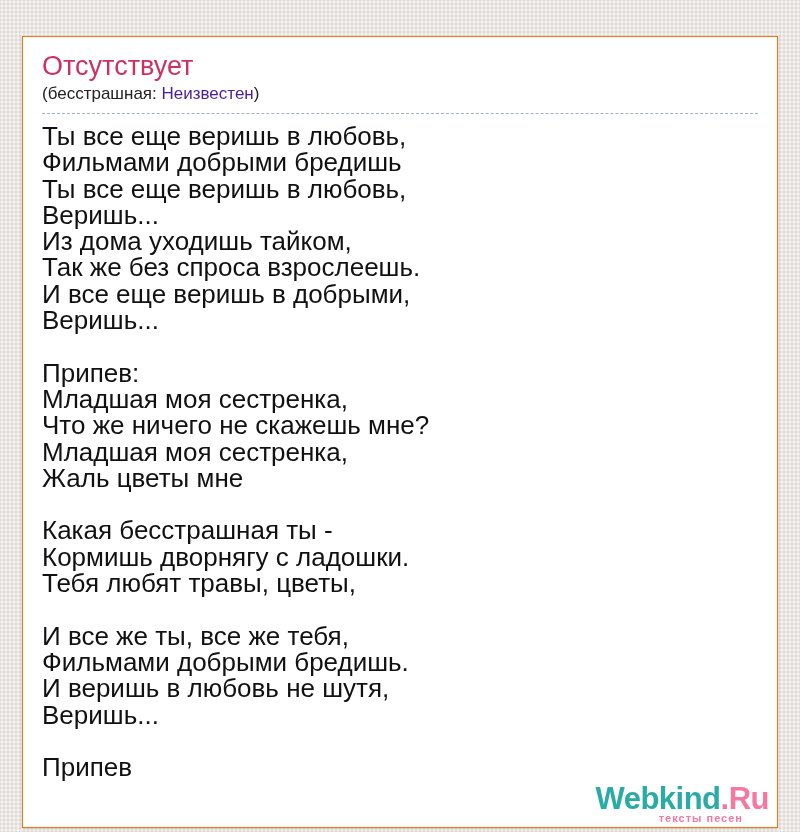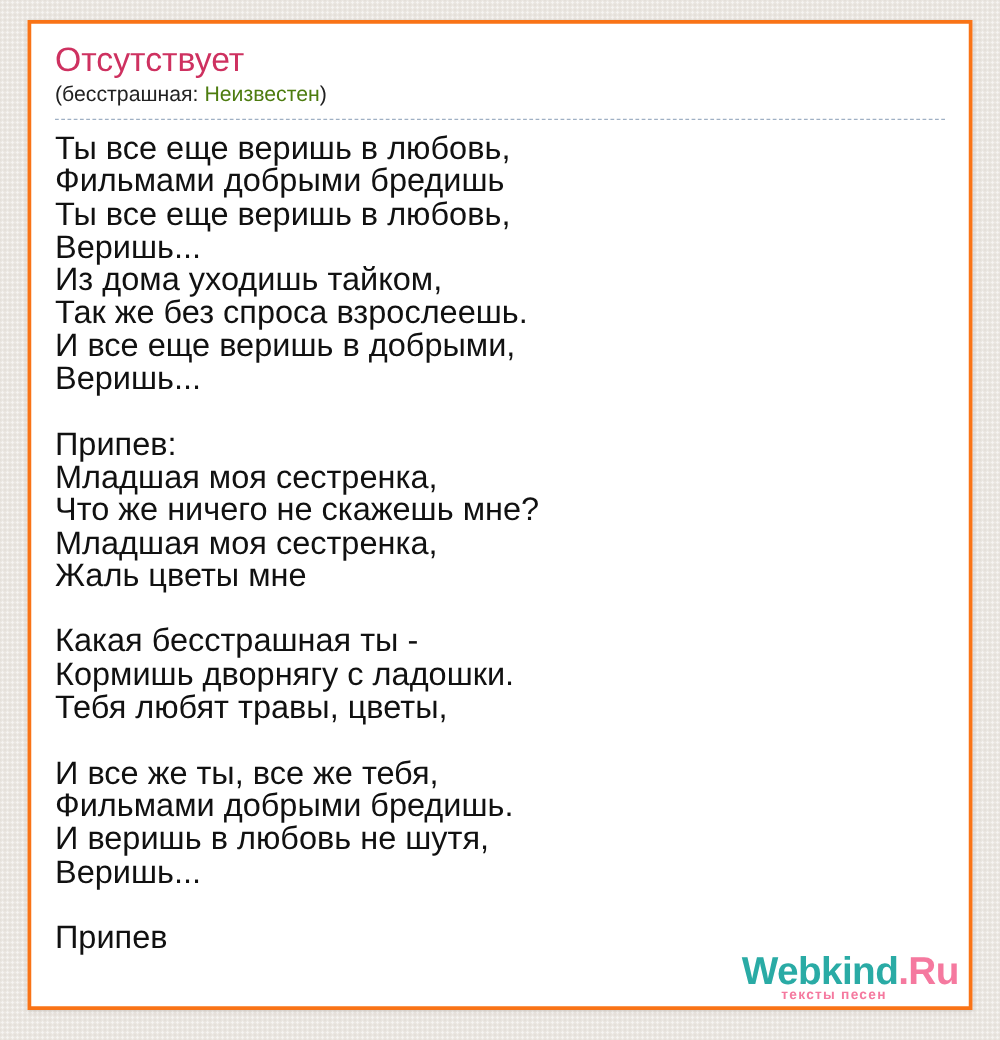--- a/index.html
+++ b/index.html
@@ -15,45 +15,45 @@
     background-color: #ebe7e2;
     background-image:
       radial-gradient(rgba(255,255,255,0.55) 28%, transparent 30%),
       radial-gradient(rgba(205,198,189,0.35) 28%, transparent 30%);
     background-size: 4px 4px, 4px 4px;
     background-position: 0 0, 2px 2px;
   }
   .card {
     position: absolute;
     left: 22px;
-    top: 16px;
+    top: 36px;
     width: 756px;
     height: 792px;
     box-sizing: border-box;
     background: #ffffff;
-    border: 3px solid #f97316;
+    border: 1px solid #f97316;
     box-shadow: 0 1px 3px rgba(120,110,100,0.25);
     padding: 0 19px;
   }
   h1.title {
     margin: 13px 0 0 0;
     font-size: 27px;
     line-height: 32px;
     font-weight: 400;
     color: #ce3160;
     letter-spacing: 0;
   }
   .subtitle {
     font-size: 17px;
     line-height: 21px;
     color: #222222;
     margin-top: 1px;
   }
   .subtitle a.artist {
-    color: #4d7c0f;
+    color: #4c1d95;
     text-decoration: none;
     cursor: pointer;
   }
   .divider {
     border-top: 1px dashed #9fb0c4;
     margin-top: 9px;
     height: 0;
   }
   .lyrics {
     margin-top: 9px;
@@ -62,21 +62,21 @@
     color: #111111;
   }
   .lyrics .line {
     min-height: 26.3px;
     white-space: pre;
   }
   .logo {
     position: absolute;
     right: 8px;
     bottom: 3px;
-    text-align: center;
+    text-align: right;
     cursor: pointer;
     line-height: 1;
   }
   .logo .logo-main {
     font-size: 31px;
     font-weight: 700;
     letter-spacing: -0.5px;
     line-height: 30px;
   }
   .logo .lg-teal { color: #2aaba5; }

